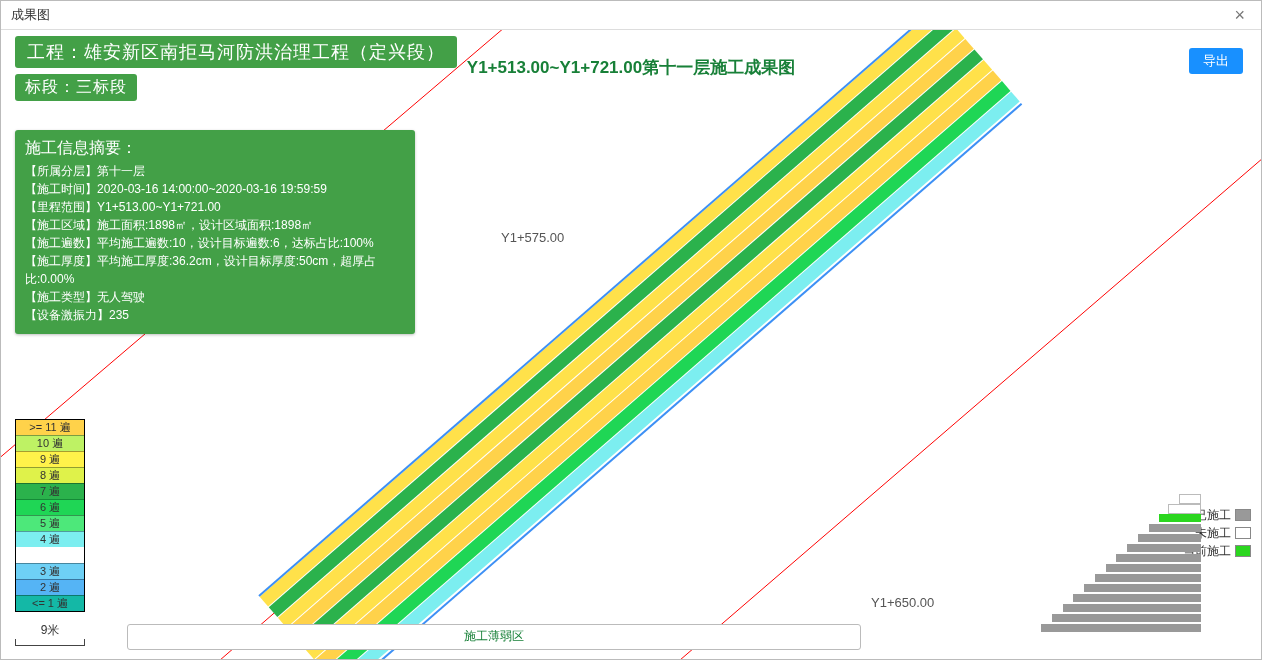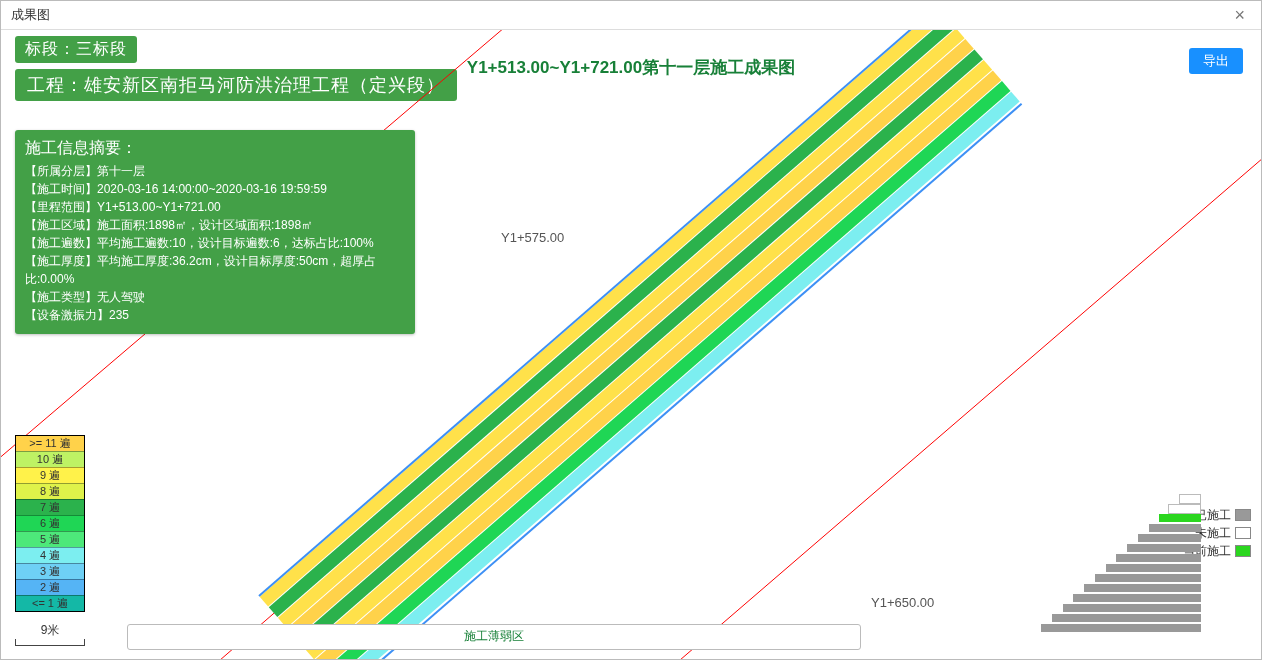--- a/index.html
+++ b/index.html
@@ -62,22 +62,22 @@
           <rect x="-450" y="35" width="900" height="13" fill="#1fd655"></rect>
           <rect x="-450" y="49" width="900" height="13" fill="#7ceef0"></rect>
           <rect x="-450" y="-65" width="900" height="2" fill="#3d90f5"></rect>
           <rect x="-450" y="64" width="900" height="2" fill="#3d90f5"></rect>
         </g>
     </svg>
 
     <div class="chart-title">Y1+513.00~Y1+721.00第十一层施工成果图</div>
     <button class="export-btn">导出</button>
 
+    <div><span class="tag">工程：雄安新区南拒马河防洪治理工程（定兴段）</span></div>
     <div><span class="tag small">标段：三标段</span></div>
-    <div><span class="tag">工程：雄安新区南拒马河防洪治理工程（定兴段）</span></div>
 
     <div class="info-panel">
       <div class="head">施工信息摘要：</div>
       <div>【所属分层】第十一层</div>
       <div>【施工时间】2020-03-16 14:00:00~2020-03-16 19:59:59</div>
       <div>【里程范围】Y1+513.00~Y1+721.00</div>
       <div>【施工区域】施工面积:1898㎡，设计区域面积:1898㎡</div>
       <div>【施工遍数】平均施工遍数:10，设计目标遍数:6，达标占比:100%</div>
       <div>【施工厚度】平均施工厚度:36.2cm，设计目标厚度:50cm，超厚占比:0.00%</div>
       <div>【施工类型】无人驾驶</div>
@@ -86,21 +86,21 @@
 
     <div class="legend" id="legend">
         <div style="background: rgb(255, 210, 74);">&gt;= 11 遍</div>
         <div style="background: #bef264;">10 遍</div>
         <div style="background: rgb(255, 242, 74);">9 遍</div>
         <div style="background: rgb(223, 242, 74);">8 遍</div>
         <div style="background: rgb(43, 178, 76);">7 遍</div>
         <div style="background: rgb(31, 214, 85);">6 遍</div>
         <div style="background: rgb(77, 232, 122);">5 遍</div>
         <div style="background: rgb(124, 238, 240);">4 遍</div>
-        <div style="background: rgb(110, 208, 245);">3 遍</div>
+        <div style="background: rgb(110, 208, 245); margin-top: 16px;">3 遍</div>
         <div style="background: rgb(85, 180, 245);">2 遍</div>
         <div style="background: #14b8a6;">&lt;= 1 遍</div>
       </div>
 
     <div class="scale">
       <div>9米</div>
       <div class="bar"></div>
     </div>
 
     <div class="weak-btn">施工薄弱区</div>

